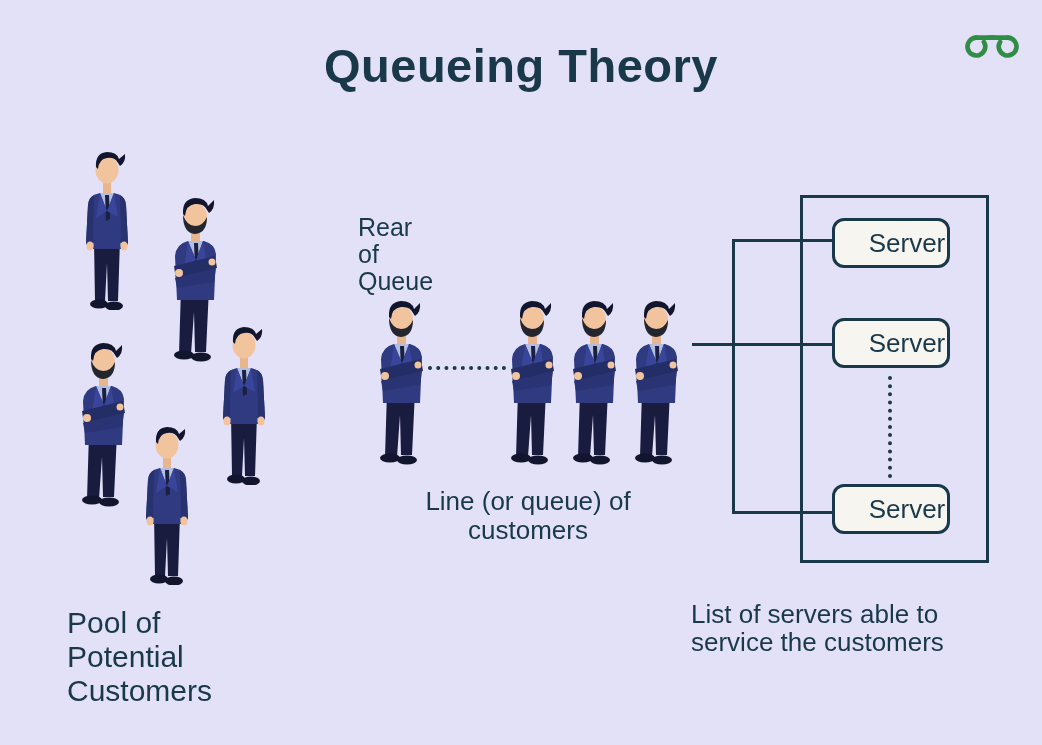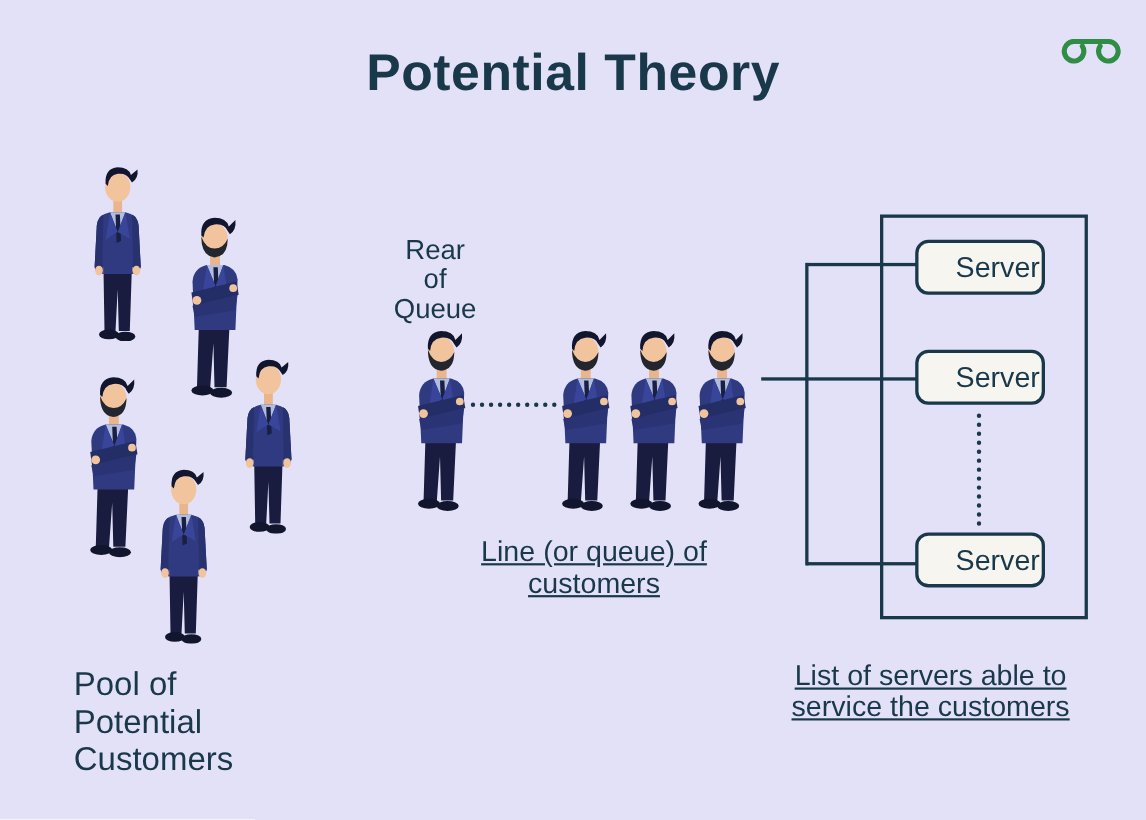--- a/index.html
+++ b/index.html
@@ -32,24 +32,24 @@
   #title{
     left:0;right:0;top:38px;
     text-align:center;
     font-size:47px;font-weight:700;
     letter-spacing:0.5px;
     color:var(--ink);
   }
   #gfg-logo{left:962px;top:31px;width:60px;height:27px;}
   
   .dlabel{font-size:25px;line-height:27px;color:var(--ink);}
-  #rear-label{left:358px;top:214px;text-align:center;}
-  #queue-caption{left:400px;top:487px;width:280px;text-align:center;font-size:26px;line-height:29px;text-decoration:underline;}
+  #rear-label{left:358px;top:214px;text-align:left;}
+  #queue-caption{left:388px;top:487px;width:280px;text-align:center;font-size:26px;line-height:29px;}
   #pool-caption{left:67px;top:606px;font-size:30px;line-height:34px;text-align:left;}
-  #servers-caption{left:691px;top:600px;width:310px;text-align:center;font-size:26px;line-height:28px;text-decoration:underline;}
+  #servers-caption{left:691px;top:600px;width:310px;font-size:26px;line-height:28px;}
   
   .hline{height:3px;background:var(--ink);}
   .vline{width:3px;background:var(--ink);}
   #line-queue-to-bus{left:692px;top:343px;width:143px;}
   #line-branch-top{left:733px;top:239px;width:102px;}
   #line-branch-bottom{left:733px;top:511px;width:102px;}
   #line-bus{left:732px;top:239px;height:275px;}
   #queue-dots{left:428px;top:366px;width:78px;height:0;border-top:4px dotted var(--ink);}
   #servers-dots{left:888px;top:376px;width:0;height:102px;border-left:4px dotted var(--ink);}
   
@@ -112,21 +112,21 @@
       <path d="M22 48 L29 66 L18 73 Z" fill="#39459A"></path>
       <path d="M36 48 L29 66 L40 72 Z" fill="#39459A"></path>
       <ellipse cx="29" cy="25" rx="11.5" ry="13.5" fill="#F2C49E"></ellipse>
       <path d="M18 22 Q17 8 29 7 Q39 7 41 14 L47 9 Q48 17 42 21 L40 18 Q37 12 29 13 Q21 14 20 24 Z" fill="#12152E"></path>
     </symbol>
   </defs>
 </svg>
 
 <div id="canvas">
 
-  <h1 id="title" class="abs" style="margin:0">Potential Theory</h1>
+  <h1 id="title" class="abs" style="margin:0">Queueing Theory</h1>
   <svg id="gfg-logo" class="abs" viewBox="0 0 115 50">
     <g fill="none" stroke="#2F8D46" stroke-width="9" stroke-linecap="round">
       <path d="M27 12 A17 17 0 1 0 42 20"></path>
       <path d="M27 12 L62 12"></path>
       <path d="M88 12 A17 17 0 1 1 73 20"></path>
       <path d="M88 12 L53 12"></path>
     </g>
   </svg>
 
   <div class="abs" style="left:0;top:0;width:0;height:0">

